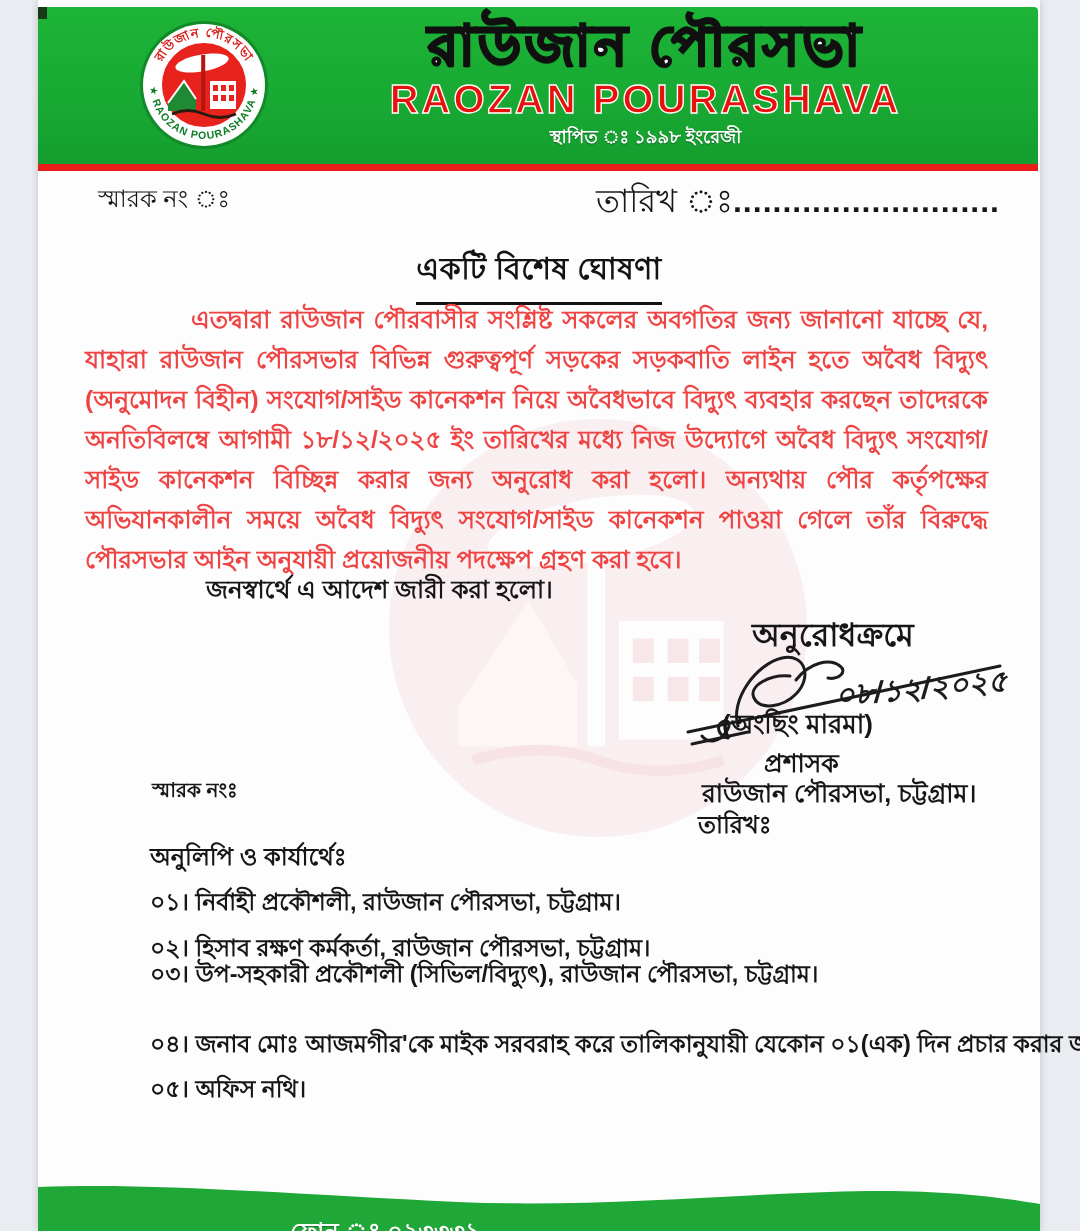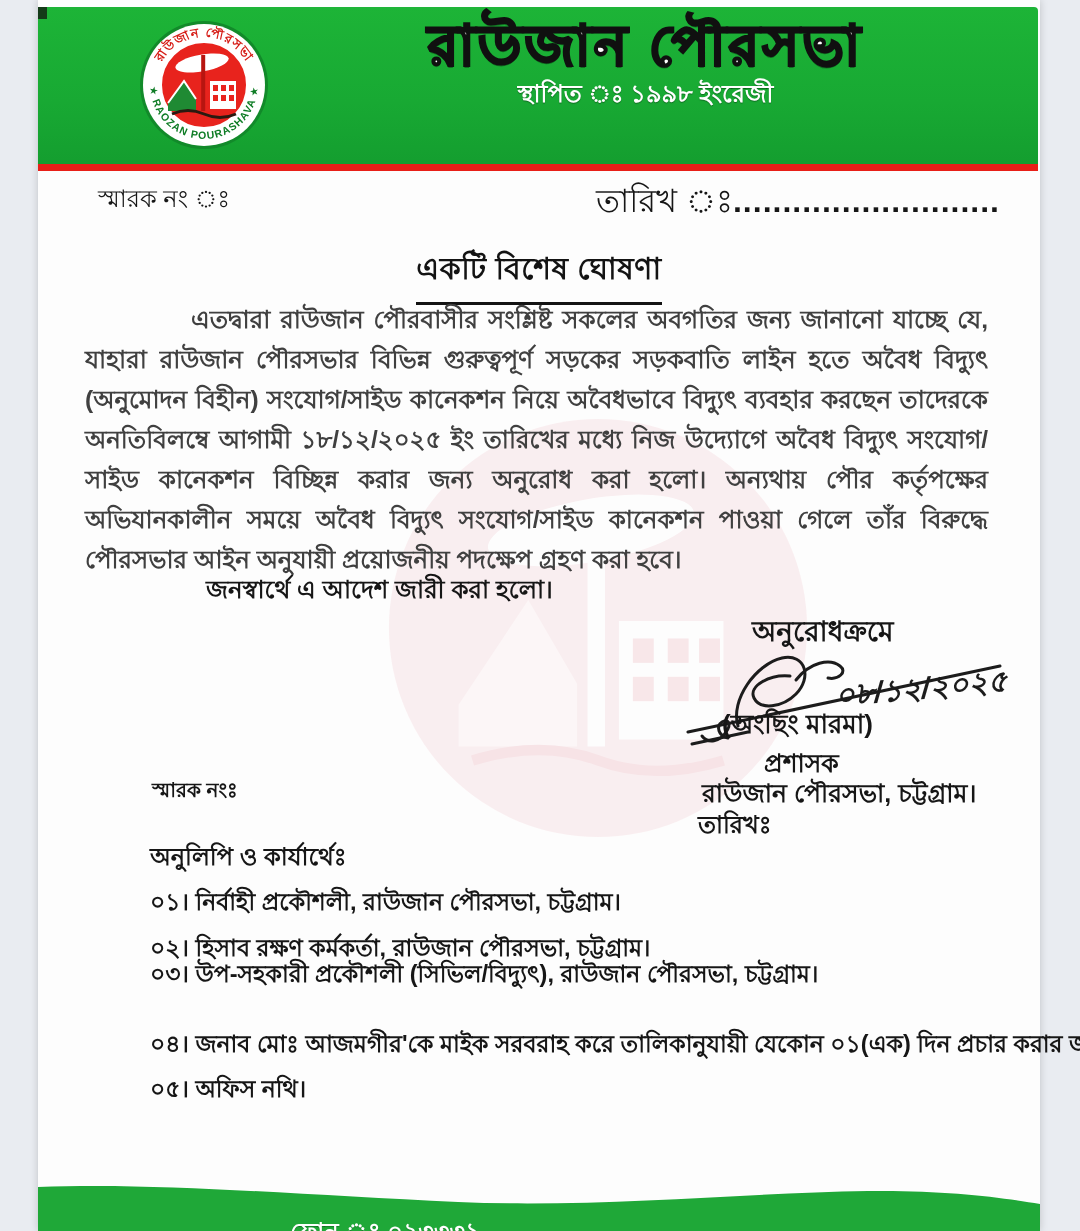--- a/index.html
+++ b/index.html
@@ -29,42 +29,42 @@
     font-size:56px;font-weight:800;color:#ffffff;letter-spacing:3px;
     -webkit-text-stroke:2.4px #101010;
     text-shadow:0 2px 0 rgba(0,0,0,.35);
     line-height:62px;
   }
   .org-en{
     font-size:40px;font-weight:800;color:#e8120c;letter-spacing:3px;
     -webkit-text-stroke:1.3px #ffffff;
     line-height:42px;margin-top:1px;
   }
-  .est,.loc{font-size:24px;font-weight:700;color:#ffffff;line-height:28px;text-shadow:0 1px 1px rgba(0,0,0,.35);}
+  .est,.loc{font-size:18px;font-weight:700;color:#ffffff;line-height:28px;text-shadow:0 1px 1px rgba(0,0,0,.35);}
   .est{margin-top:3px;}
   
   .memo-label{position:absolute;left:60px;top:180px;font-size:24px;}
   .date-line{position:absolute;right:40px;top:176px;font-size:32px;white-space:nowrap;}
   .date-dots{letter-spacing:1px;font-weight:700;}
   
   .notice-title-wrap{position:absolute;left:0;right:0;top:245px;text-align:center;}
   .notice-title{
     display:inline-block;font-size:30px;font-weight:800;color:#131313;
     border-bottom:3px solid #131313;padding-bottom:6px;letter-spacing:.5px;
   }
   
   .body-par{
     position:absolute;left:47px;right:52px;top:300px;
     font-size:24.5px;line-height:40px;text-align:justify;
-    text-indent:106px;color:#404040;font-weight:600;
+    text-indent:106px;color:#ef4444;font-weight:600;
     z-index:2;
   }
   .order-line{position:absolute;left:168px;top:571px;font-size:24.5px;font-weight:600;z-index:2;}
   
-  .req-label{position:absolute;left:714px;top:610px;font-size:28px;font-weight:600;z-index:2;}
+  .req-label{position:absolute;left:714px;top:610px;font-size:32px;font-weight:600;z-index:2;}
   .sig-svg{position:absolute;left:640px;top:640px;width:340px;height:108px;z-index:2;}
   .sig-name{position:absolute;left:684px;top:704px;font-size:26px;font-weight:700;z-index:2;}
   .sig-role{position:absolute;left:726px;top:744px;font-size:25px;font-weight:600;z-index:2;}
   .sig-office{position:absolute;left:664px;top:774px;font-size:25px;font-weight:600;z-index:2;}
   .sig-date{position:absolute;left:660px;top:806px;font-size:24px;font-weight:600;z-index:2;}
   
   .memo2{position:absolute;left:114px;top:775px;font-size:20px;font-weight:600;z-index:2;}
   .copies-heading{position:absolute;left:112px;top:838px;font-size:24px;font-weight:800;z-index:2;}
   .copy-item{position:absolute;left:112px;font-size:23.5px;font-weight:600;white-space:nowrap;z-index:2;}
   .ci-0{top:884px;}.ci-1{top:930px;text-align:center;}.ci-2{top:956px;}.ci-3{top:1026px;}.ci-4{top:1071px;}
@@ -111,20 +111,21 @@
       <text font-size="13" font-weight="bold" fill="#d61c16" letter-spacing="1">
         <textPath href="#arc-top" startOffset="50%" text-anchor="middle">রাউজান পৌরসভা</textPath>
       </text>
       <text font-size="10.5" font-weight="bold" fill="#0e7c25" letter-spacing="1">
         <textPath href="#arc-bottom" startOffset="50%" text-anchor="middle">★ RAOZAN POURASHAVA ★</textPath>
       </text>
     </svg>
 
     <div class="header-text">
       <div class="org-bn">রাউজান পৌরসভা</div>
+      <div class="org-en">RAOZAN POURASHAVA</div>
       <div class="est">স্থাপিত ঃ ১৯৯৮ ইংরেজী</div>
     </div>
   </div>
 
   <div class="memo-label">স্মারক নং ঃ</div>
   <div class="date-line">
     <span>তারিখ ঃ</span><span class="date-dots">...........................</span>
   </div>
 
   <div class="notice-title-wrap">

